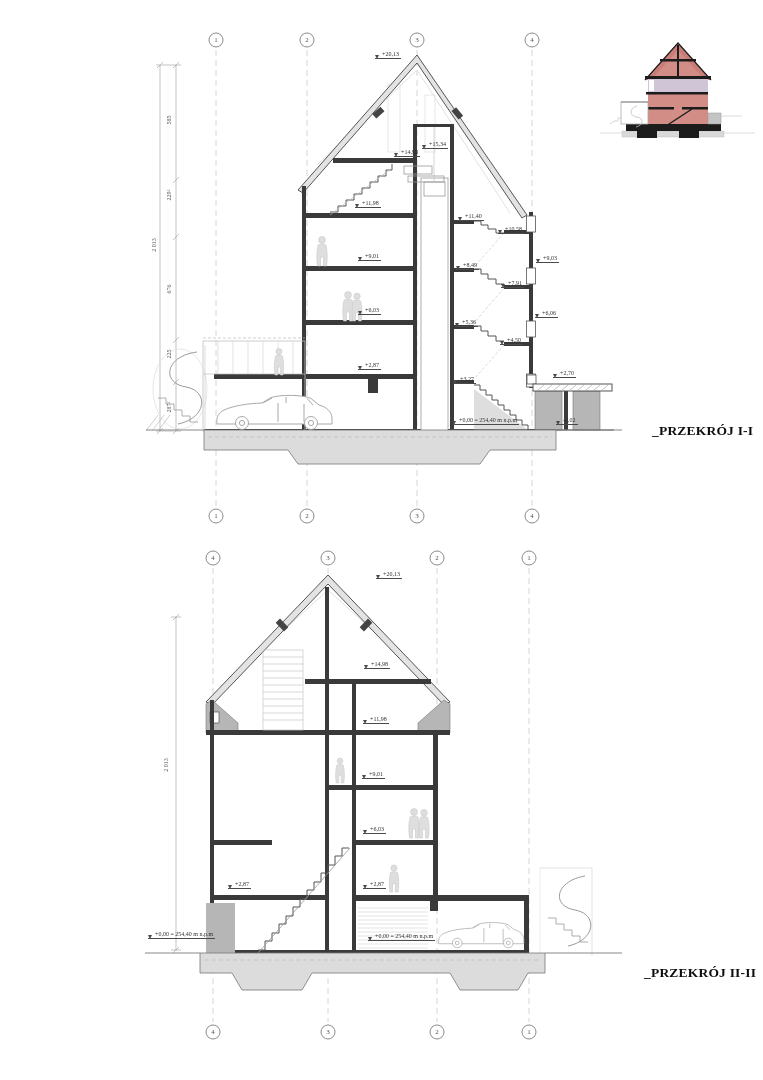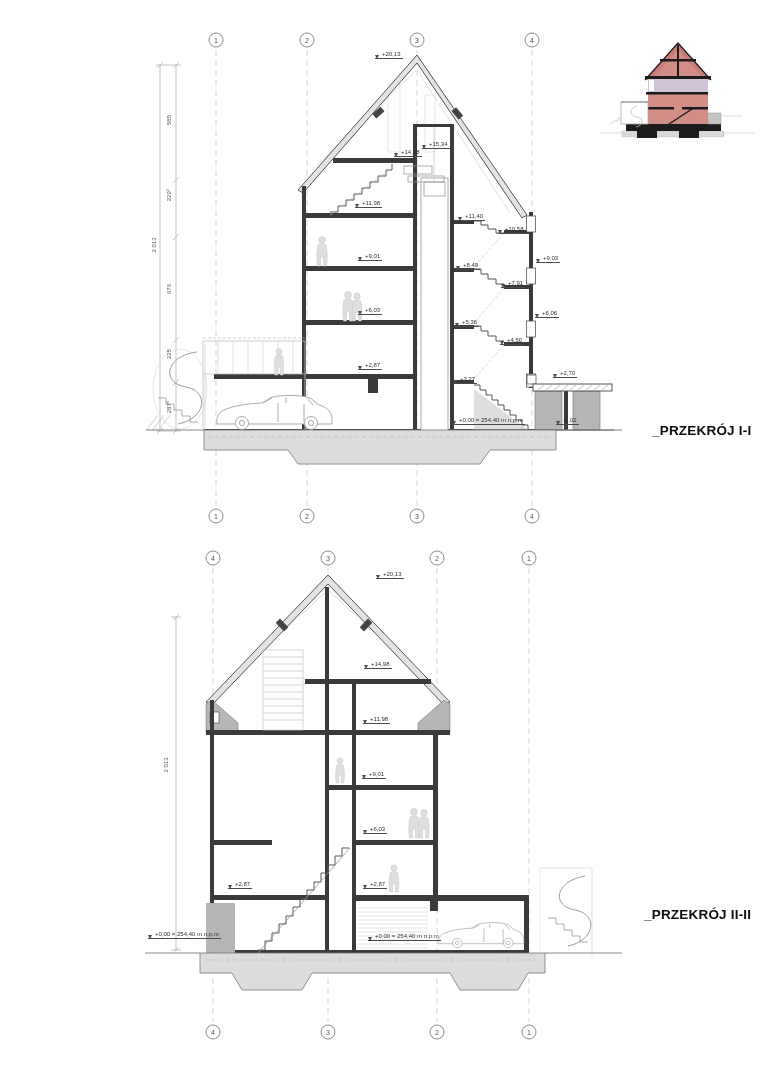--- a/index.html
+++ b/index.html
@@ -1,18 +1,18 @@
 <!DOCTYPE html>
 <html style="--wall: #3a3a3a; --line: #555555; --light: #9a9a9a; --faint: #c8c8c8; --poche: #b6b6b6; --ground: #dcdcdc; --roofband: #e3e3e3; --sil: #dedede; --silline: #c9c9c9; --carline: #a9a9a9; --tpink: #d28d87; --troof: #c97d77; --tband: #cfc5d7; --tblack: #1c1c1c; --tgray: #c4c4c4;"><head>
 <meta charset="utf-8">
 <style>
   html,body{margin:0;padding:0;background:#fff;}
   body{width:763px;height:1080px;position:relative;overflow:hidden;
        font-family:"Liberation Sans",sans-serif;}
-  .sheet{position:absolute;inset:0;}
+  .sheet{position:absolute;inset:0;font-family:Liberation Serif, serif;}
   svg.draw{position:absolute;left:0;top:0;}
   .anno{position:absolute;inset:0;pointer-events:none;}
   .bub{position:absolute;width:13px;height:13px;border:1px solid #8a8a8a;border-radius:50%;
        background:#fff;color:#555;font-size:7px;line-height:13px;text-align:center;
        transform:translate(-50%,-50%);}
   .lvl{position:absolute;font-size:6px;height:8px;line-height:8px;color:#333;
        border-bottom:1px solid #4a4a4a;padding:0 2px 0 7px;white-space:nowrap;}
   .lvl::before{content:"";position:absolute;left:0;bottom:-1px;width:0;height:0;
        border-left:2.5px solid transparent;border-right:2.5px solid transparent;
        border-top:4px solid #4a4a4a;}
@@ -339,15 +339,15 @@
       <div class="lvl" style="left: 362px; top: 770px;">+9,01</div>
       <div class="lvl" style="left: 363px; top: 825px;">+6,03</div>
       <div class="lvl" style="left: 363px; top: 880px;">+2,87</div>
       <div class="lvl" style="left: 228px; top: 880px;">+2,87</div>
       <div class="lvl" style="left: 148px; top: 930px;">+0,00 = 254,40 m n.p.m</div>
       <div class="lvl" style="left: 368px; top: 932px;">+0,00 = 254,40 m n.p.m</div>
       <div class="dim" style="left: 166px; top: 765px;">2 013</div>
     </div>
 
 <div class="title" style="left:652px;top:423px">_PRZEKRÓJ I-I</div>
-<div class="title" style="left:644px;top:907px">_PRZEKRÓJ II-II</div>
+<div class="title" style="left:644px;top:965px">_PRZEKRÓJ II-II</div>
 
 </div>
 
 </body></html>

